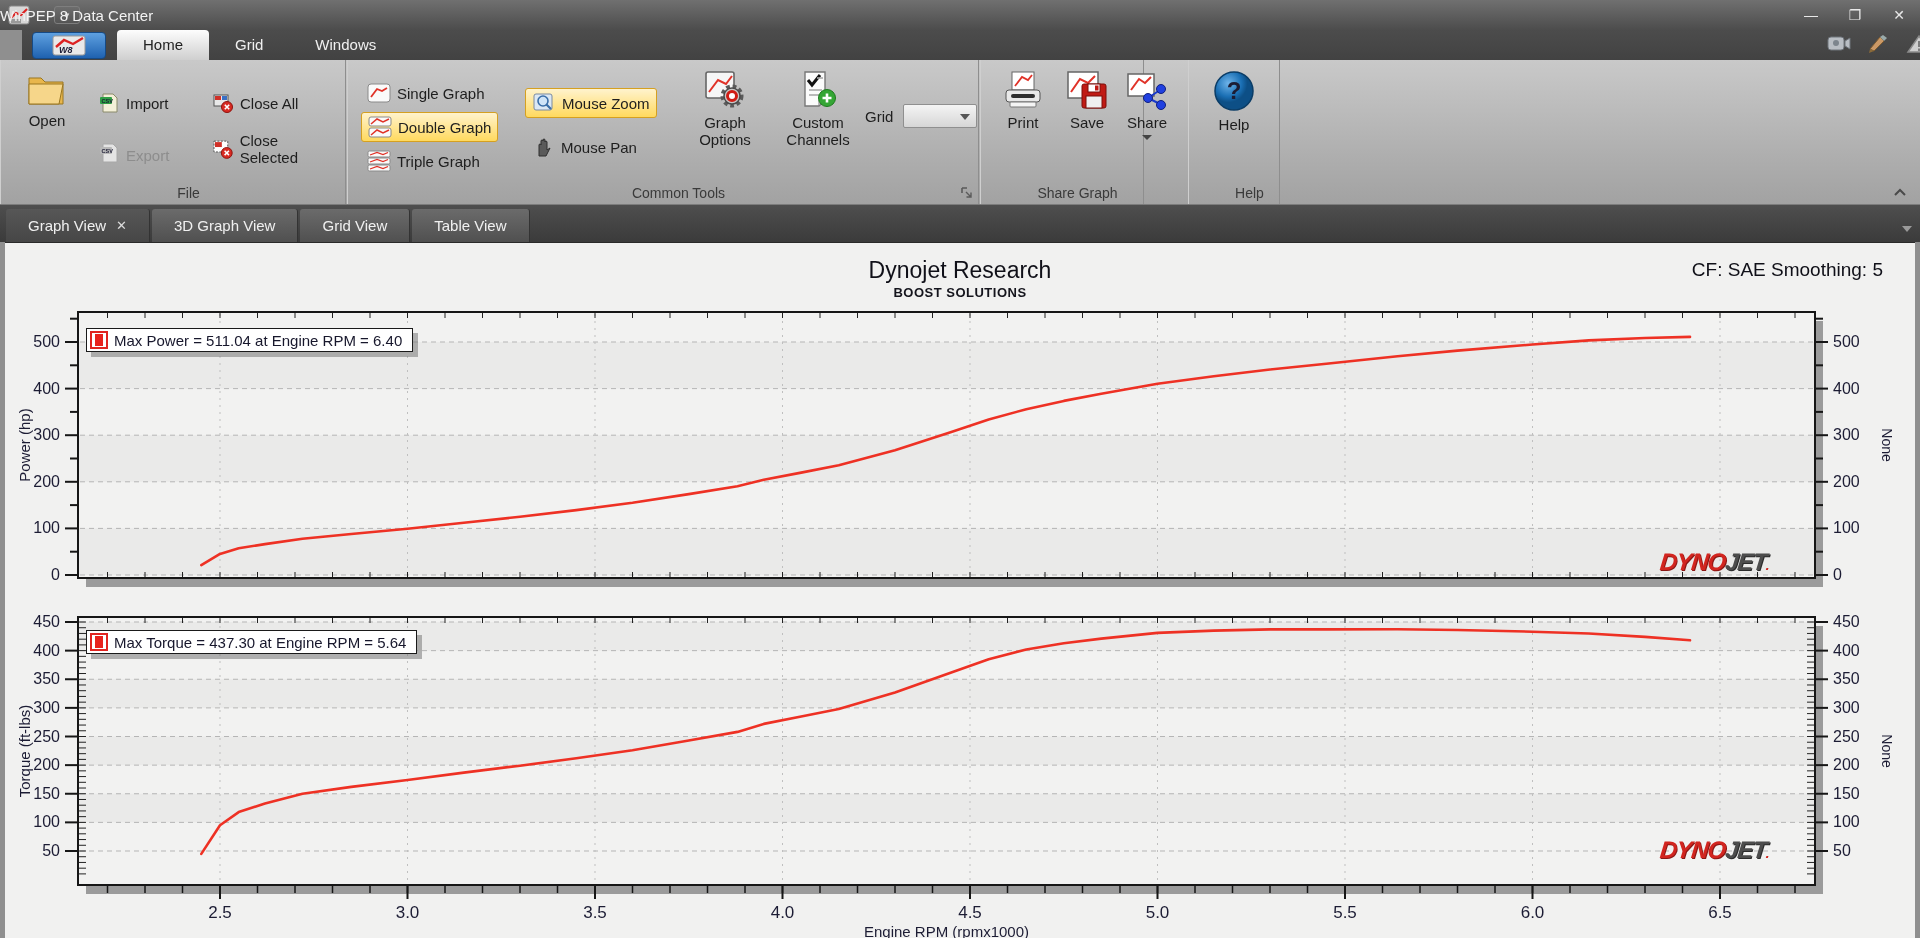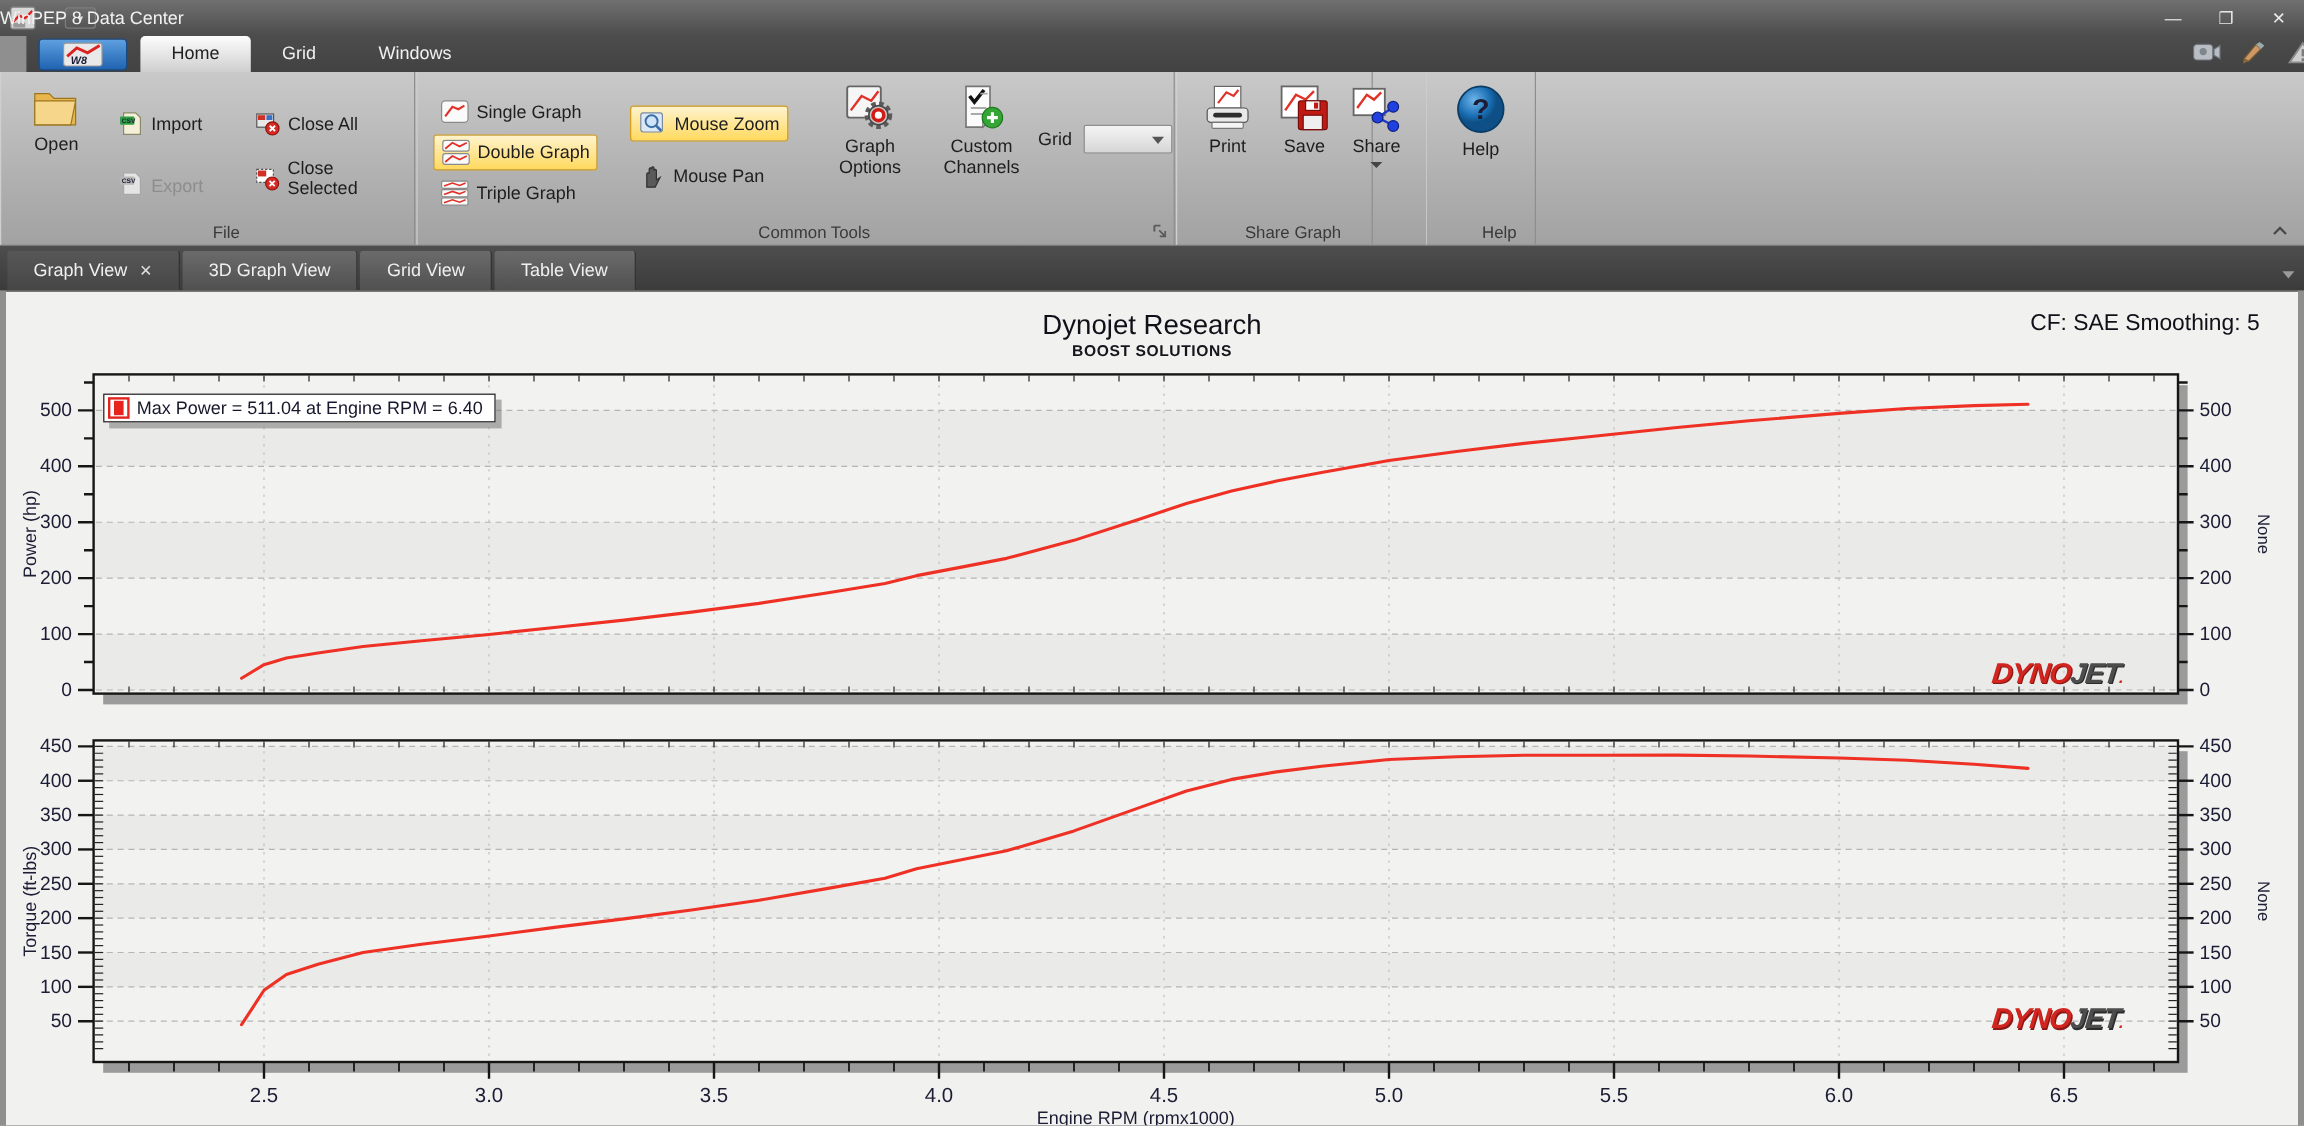--- a/index.html
+++ b/index.html
@@ -764,20 +764,26 @@
       <text x="1720" y="918" text-anchor="middle" font-size="17">6.5</text>
       <text x="946.5" y="937" text-anchor="middle" font-size="15">Engine RPM (rpmx1000)</text>
     </svg>
 
   <div class="legend" style="left:86px;top:328px;">
     <span class="key">
         <i></i>
       </span>
     <span>Max Power = 511.04 at Engine RPM = 6.40</span>
   </div>
+  <div class="legend" style="left:86px;top:630px;">
+    <span class="key">
+        <i></i>
+      </span>
+    <span>Max Torque = 437.30 at Engine RPM = 5.64</span>
+  </div>
 
   <div class="dynlogo" style="left:1660px;top:548px;">
     <span class="p1">DYNO</span><span class="p2">JET</span><span class="dot">.</span>
   </div>
   <div class="dynlogo" style="left:1660px;top:836px;">
     <span class="p1">DYNO</span><span class="p2">JET</span><span class="dot">.</span>
   </div>
 </div>
 
 </body></html>

